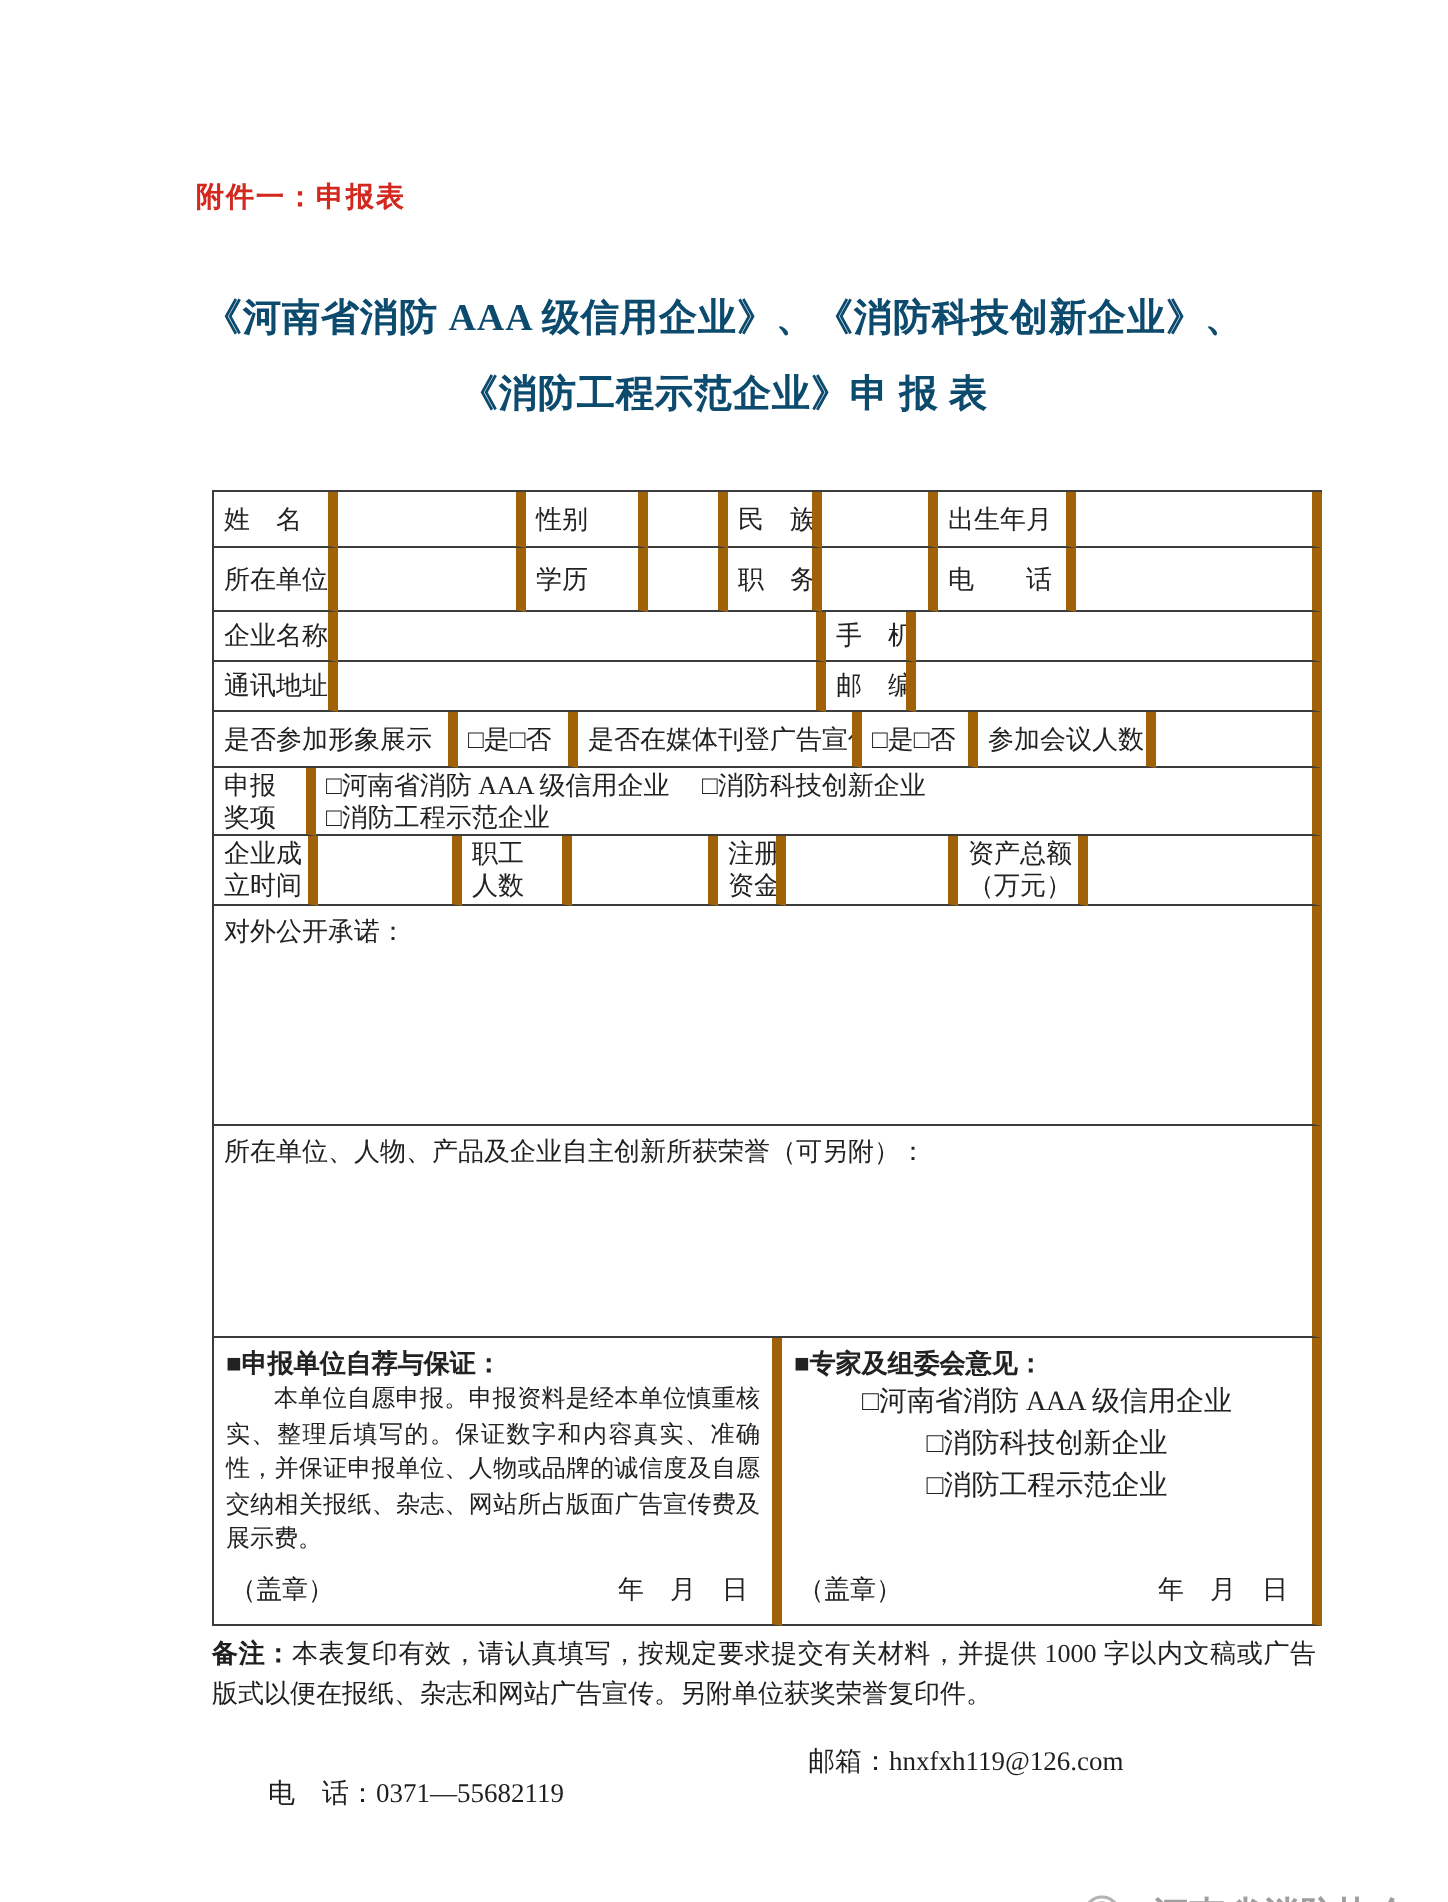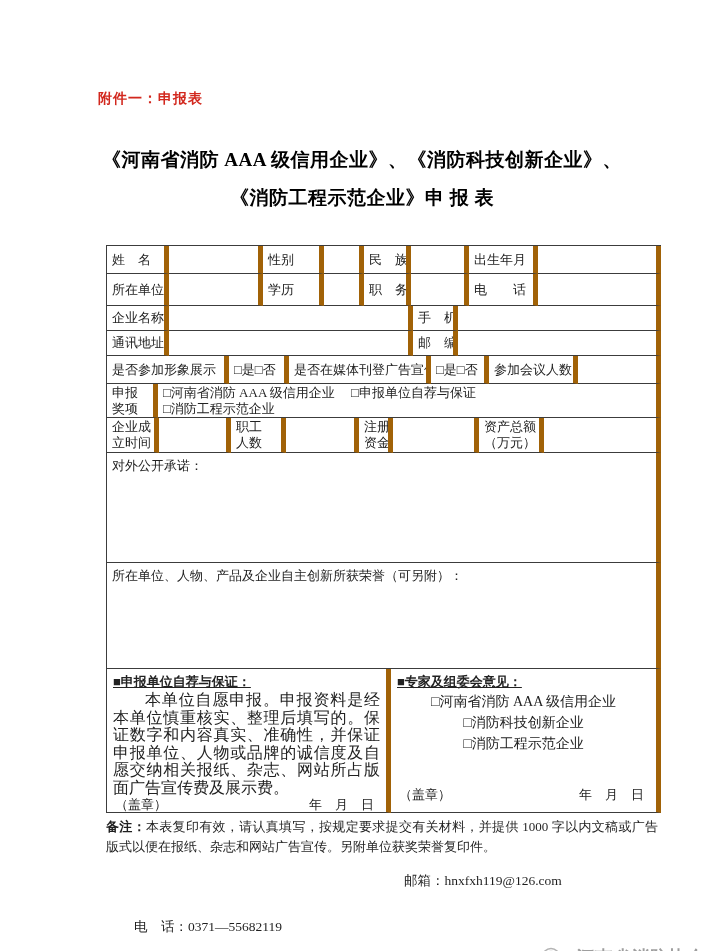--- a/index.html
+++ b/index.html
@@ -9,21 +9,21 @@
     color:#1f1f1f;
   }
   .doc{position:relative;width:724px;height:951px;background:#fff;overflow:hidden;}
 
   .attachment{
     position:absolute;left:98px;top:90px;
     color:#d2281e;font-weight:bold;font-size:14px;letter-spacing:1px;
   }
   .title{
     position:absolute;left:0;top:141px;width:724px;text-align:center;
-    font-weight:bold;font-size:19px;line-height:38px;color:#000000;letter-spacing:0.5px;
+    font-weight:bold;font-size:19px;line-height:38px;color:#0c4a6e;letter-spacing:0.5px;
   }
 
   .tbl{
     position:absolute;left:106px;top:245px;width:554px;
     border-top:1px solid #3c3c3c;border-left:1px solid #3c3c3c;
     font-size:13px;color:#222;box-sizing:content-box;
   }
   .row{display:flex;}
   .cell{
     border-right:5px solid #a16207;border-bottom:1px solid #3c3c3c;
@@ -42,31 +42,31 @@
   .w47{width:47px}.w58{width:58px}.w69{width:69px}.w123{width:123px}
   .w244{width:244px}.w45{width:45px}.w203{width:203px}
   .w122{width:122px}.w60{width:60px}.w142{width:142px}.w89{width:89px}.w83{width:83px}
   .w51{width:51px}.w503{width:503px}
   .w52{width:52px}.w72{width:72px}.w55{width:55px}.w73{width:73px}
   .w34{width:34px}.w86{width:86px}.w65{width:65px}.w117{width:117px}
   .w284{width:284px}.w270{width:270px}
   .wfull{width:554px}
 
   .pledge{display:flex;flex-direction:column;align-items:stretch;padding:3px 6px 6px 6px;white-space:normal;}
-  .pledge .head{font-weight:bold;font-size:13px;line-height:19px;text-decoration:underline;}
-  .pledge .body{font-size:16px;line-height:17.5px;text-indent:2em;text-align:justify;}
+  .pledge .head{font-weight:bold;font-size:13px;line-height:19px;}
+  .pledge .body{font-size:12px;line-height:17.5px;text-indent:2em;text-align:justify;}
   .pledge .opt{font-size:14px;line-height:21px;text-align:center;}
   .sealrow{margin-top:auto;display:flex;justify-content:space-between;align-items:center;font-size:13px;padding:0 6px 2px 2px;}
 
   .note{
     position:absolute;left:106px;top:817px;width:552px;
     font-size:13px;line-height:20px;text-align:justify;white-space:normal;
   }
   .note b{font-weight:bold;}
-  .contact-phone{position:absolute;left:134px;top:918px;font-size:13.5px;white-space:pre;}
+  .contact-phone{position:absolute;left:134px;top:888px;font-size:13.5px;white-space:pre;}
   .contact-email{position:absolute;left:404px;top:872px;font-size:13.5px;white-space:pre;}
 
   .brand{
     position:absolute;left:539px;top:903px;display:flex;align-items:center;gap:5px;
     color:#9e9e9e;font-weight:bold;font-size:17.5px;letter-spacing:1px;white-space:pre;
   }
   .brand svg{display:block;}
 </style>
 </head>
 <body>
@@ -126,21 +126,21 @@
       <div class="cell h28 w89">参加会议人数</div>
       <div class="cell h28 w83"></div>
     </div>
 
     <div class="row">
       <div class="cell h34 w51 col">
         <span>申报</span>
         <span>奖项</span>
       </div>
       <div class="cell h34 w503 col">
-        <span>□河南省消防 AAA 级信用企业　 □申报单位自荐与保证</span>
+        <span>□河南省消防 AAA 级信用企业　 □消防科技创新企业</span>
         <span>□消防工程示范企业</span>
       </div>
     </div>
 
     <div class="row">
       <div class="cell h35 w52 col">
         <span>企业成</span>
         <span>立时间</span>
       </div>
       <div class="cell h35 w72"></div>

